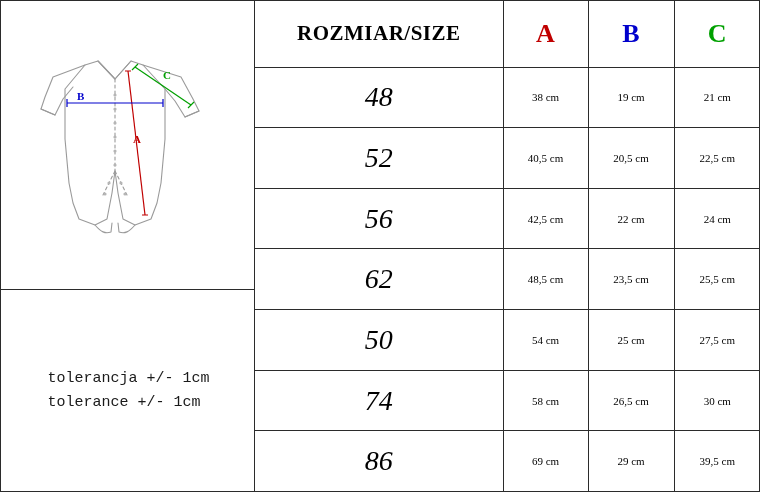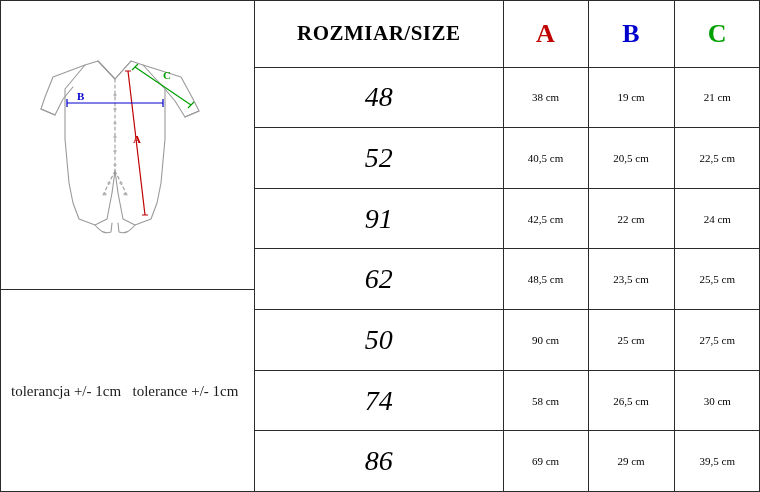--- a/index.html
+++ b/index.html
@@ -42,24 +42,25 @@
     flex: 0 0 289px;
     box-sizing: border-box;
     border-bottom: 1px solid #2b2b2b;
     position: relative;
     overflow: hidden;
   }
   .tolerance-cell {
     flex: 1 1 auto;
     box-sizing: border-box;
     display: flex;
-    flex-direction: row;
+    flex-direction: column;
     align-items: center;
     justify-content: center;
     padding-left: 10px;
+    font-family: Liberation Mono, monospace;
   }
   .tolerance-cell .tline {
     font-size: 15px;
     line-height: 24px;
     color: #1a1a1a;
     width: 170px;
     text-align: left;
   }
   
   .right-col {
@@ -212,34 +213,34 @@
             <td class="meas">19 cm</td>
             <td class="meas">21 cm</td>
           </tr>
           <tr>
             <td class="size-num">52</td>
             <td class="meas">40,5 cm</td>
             <td class="meas">20,5 cm</td>
             <td class="meas">22,5 cm</td>
           </tr>
           <tr>
-            <td class="size-num">91</td>
+            <td class="size-num">56</td>
             <td class="meas">42,5 cm</td>
             <td class="meas">22 cm</td>
             <td class="meas">24 cm</td>
           </tr>
           <tr>
             <td class="size-num">62</td>
             <td class="meas">48,5 cm</td>
             <td class="meas">23,5 cm</td>
             <td class="meas">25,5 cm</td>
           </tr>
           <tr>
             <td class="size-num">50</td>
-            <td class="meas">90 cm</td>
+            <td class="meas">54 cm</td>
             <td class="meas">25 cm</td>
             <td class="meas">27,5 cm</td>
           </tr>
           <tr>
             <td class="size-num">74</td>
             <td class="meas">58 cm</td>
             <td class="meas">26,5 cm</td>
             <td class="meas">30 cm</td>
           </tr>
           <tr>

